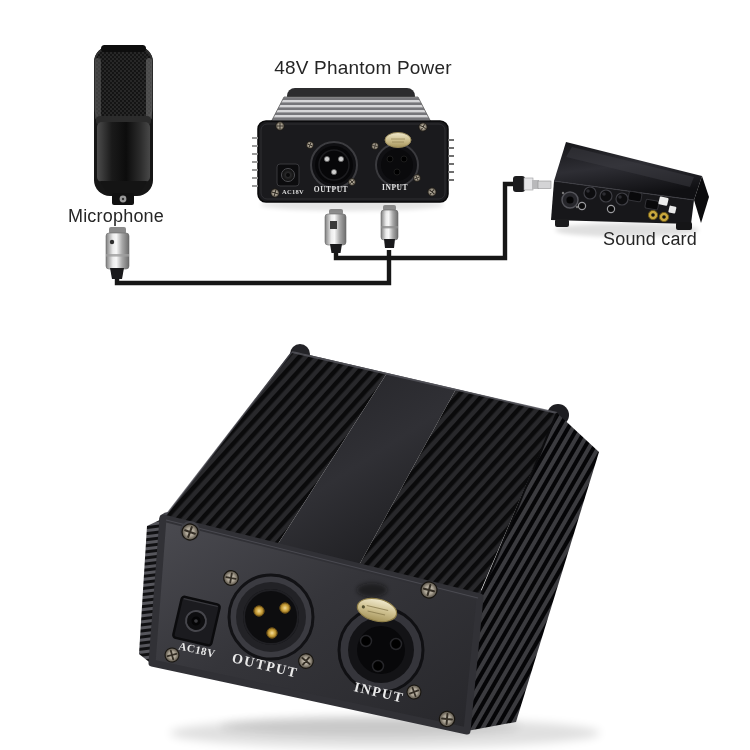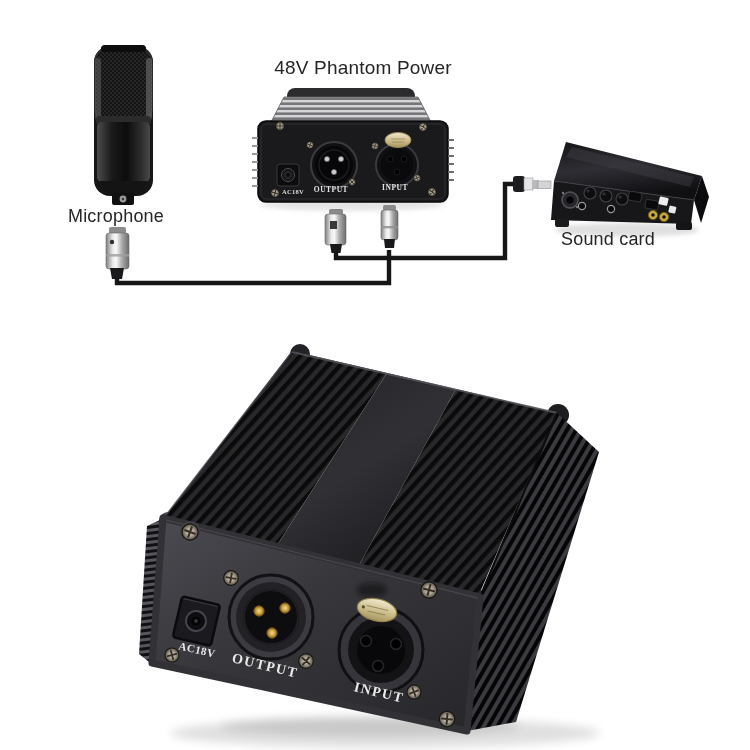--- a/index.html
+++ b/index.html
@@ -299,21 +299,21 @@
     <use href="#screwDef" transform="translate(429,590) scale(1.15) rotate(15)"></use>
     <use href="#screwDef" transform="translate(414,692) rotate(-20)"></use>
     <use href="#screwDef" transform="translate(447,719) scale(1.1) rotate(5)"></use>
   </g>
 </svg>
 
   <div class="lbl lbl-diagram" style="left:363px;top:67px;font-size:19px;">48V Phantom Power</div>
 
   <div class="lbl lbl-diagram" style="left:116px;top:216px;">Microphone</div>
 
-  <div class="lbl lbl-diagram" style="left:608px;top:239px;">Sound card</div>
+  <div class="lbl lbl-diagram" style="left:650px;top:239px;">Sound card</div>
 
 
   <div class="lbl lbl-device lbl-box-small" style="left:293px;top:192px;">AC18V</div>
   <div class="lbl lbl-device lbl-box-port" style="left:331px;top:190px;">OUTPUT</div>
   <div class="lbl lbl-device lbl-box-port" style="left:395px;top:188px;">INPUT</div>
 
   <div class="lbl lbl-device lbl-prod-ac" style="left:197px;top:650px;">AC18V</div>
   <div class="lbl lbl-device lbl-prod-out" style="left:265px;top:666px;">OUTPUT</div>
   <div class="lbl lbl-device lbl-prod-in" style="left:379px;top:693px;">INPUT</div>
 

